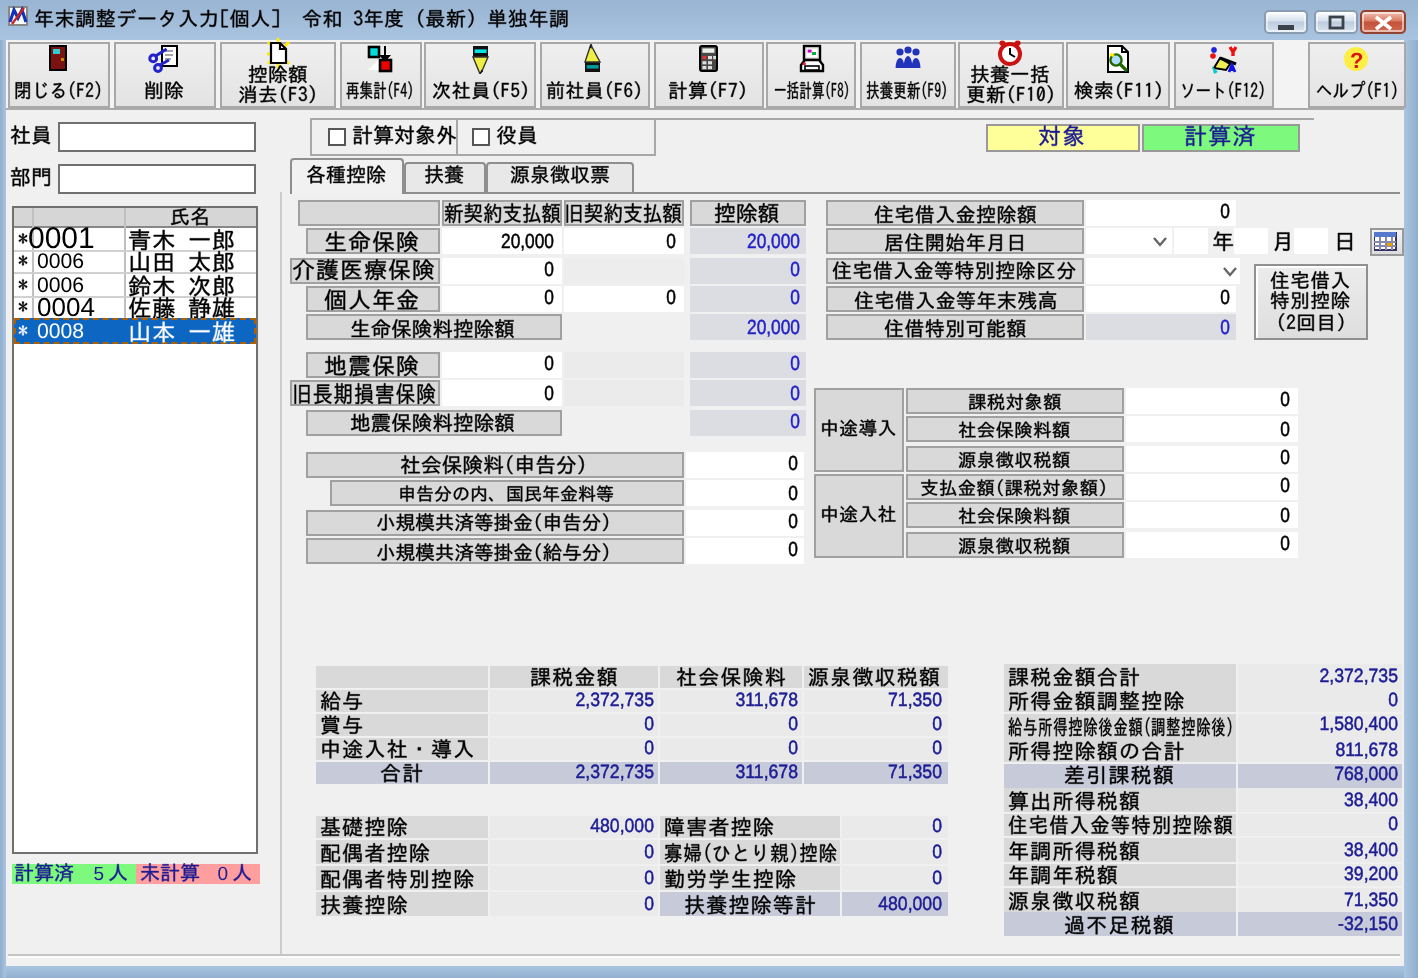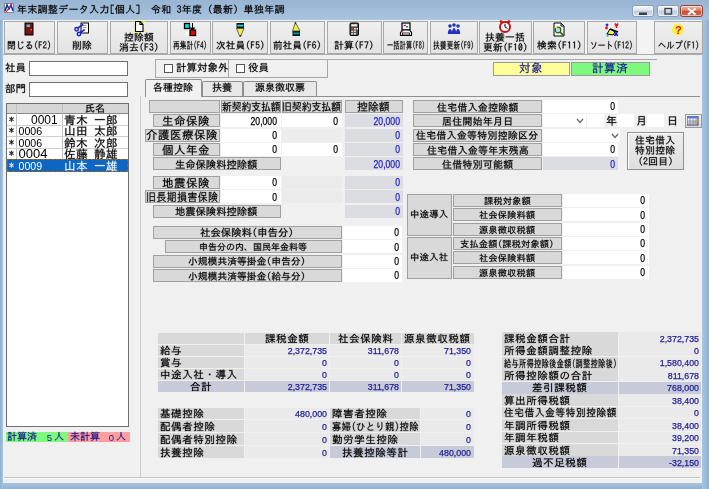--- a/index.html
+++ b/index.html
@@ -567,21 +567,21 @@
     <div style="position:absolute;left:15.50px;top:103.50px;width:1.00px;height:67.75px;background:#c0c0c0;"></div>
     <div style="position:absolute;left:62.00px;top:103.50px;width:1.00px;height:67.75px;background:#c0c0c0;"></div>
     <div style="position:absolute;left:7.00px;top:124.95px;width:121.00px;height:1.00px;background:#d0d0d0;"></div>
     <div style="position:absolute;left:8.50px;top:114.80px">
       <svg width="5.00" height="10.00" style="display:block;overflow:visible" viewBox="0 0 5.00 10.00">
         <g fill="#000" stroke="#000" stroke-width="5.5" transform="translate(0,8.00) scale(0.04000,-0.04000)">
           <use href="#g67" x="0"></use>
         </g>
       </svg>
     </div>
-    <div style="position:absolute;left:31px;top:115.00px;font-size:12px;line-height:10.6px;color:#000">0001</div>
+    <div style="position:absolute;left:14px;top:115.00px;font-size:15px;line-height:10.6px;color:#000">0001</div>
     <div style="position:absolute;left:63.50px;top:115.00px">
       <svg width="54.00" height="11.70" style="display:block;overflow:visible" viewBox="0 0 54.00 11.70">
         <g fill="#000" stroke="#000" stroke-width="4.7" transform="translate(0,9.36) scale(0.04680,-0.04680)">
           <use href="#g68" x="0"></use>
           <use href="#g69" x="256"></use>
           <use href="#g47" x="641"></use>
           <use href="#g70" x="897"></use>
         </g>
       </svg>
     </div>
@@ -643,21 +643,21 @@
       </svg>
     </div>
     <div style="position:absolute;left:7.00px;top:159.30px;width:121.00px;height:12.45px;background:#0c66c2;border:1px dashed #b06000;box-sizing:border-box;"></div>
     <div style="position:absolute;left:8.50px;top:160.60px">
       <svg width="5.00" height="10.00" style="display:block;overflow:visible" viewBox="0 0 5.00 10.00">
         <g fill="#fff" stroke="#fff" stroke-width="5.5" transform="translate(0,8.00) scale(0.04000,-0.04000)">
           <use href="#g67" x="0"></use>
         </g>
       </svg>
     </div>
-    <div style="position:absolute;left:18.5px;top:160.80px;font-size:10.6px;line-height:10.6px;color:#fff">0009</div>
+    <div style="position:absolute;left:18.5px;top:160.80px;font-size:10.6px;line-height:10.6px;color:#fff">0008</div>
     <div style="position:absolute;left:63.50px;top:160.80px">
       <svg width="54.00" height="11.70" style="display:block;overflow:visible" viewBox="0 0 54.00 11.70">
         <g fill="#fff" stroke="#fff" stroke-width="4.7" transform="translate(0,9.36) scale(0.04680,-0.04680)">
           <use href="#g71" x="0"></use>
           <use href="#g79" x="256"></use>
           <use href="#g47" x="641"></use>
           <use href="#g78" x="897"></use>
         </g>
       </svg>
     </div>

